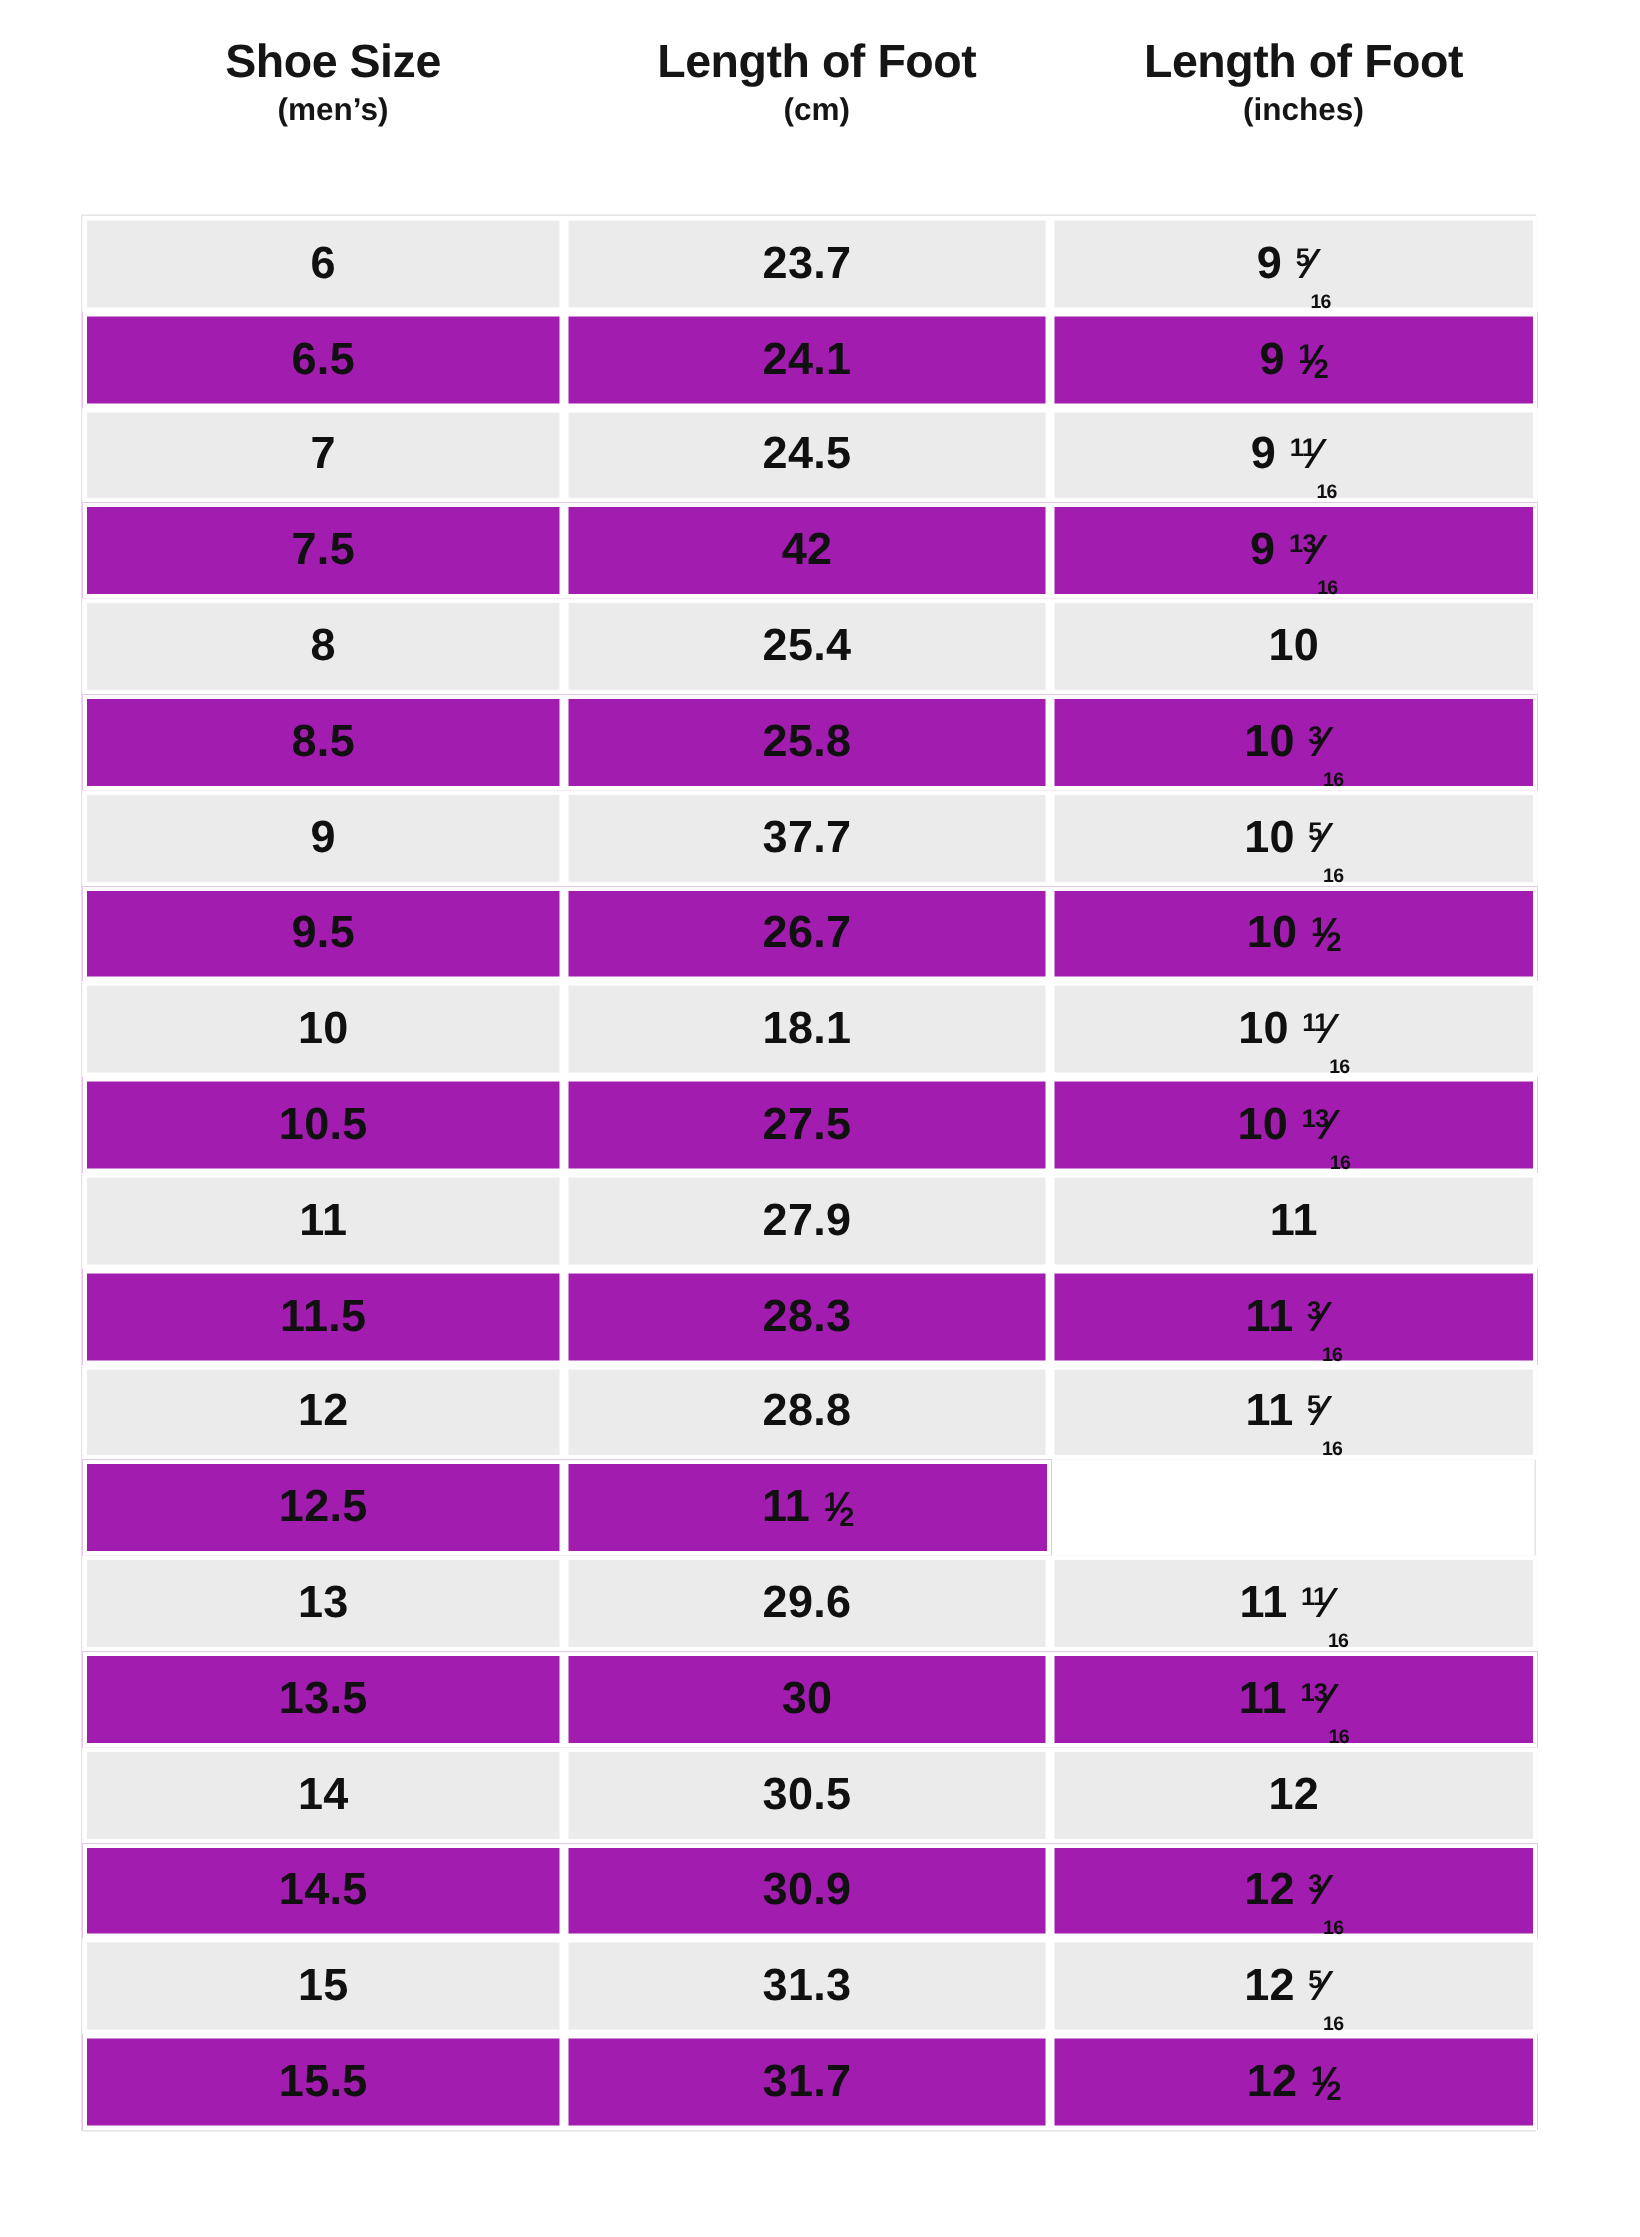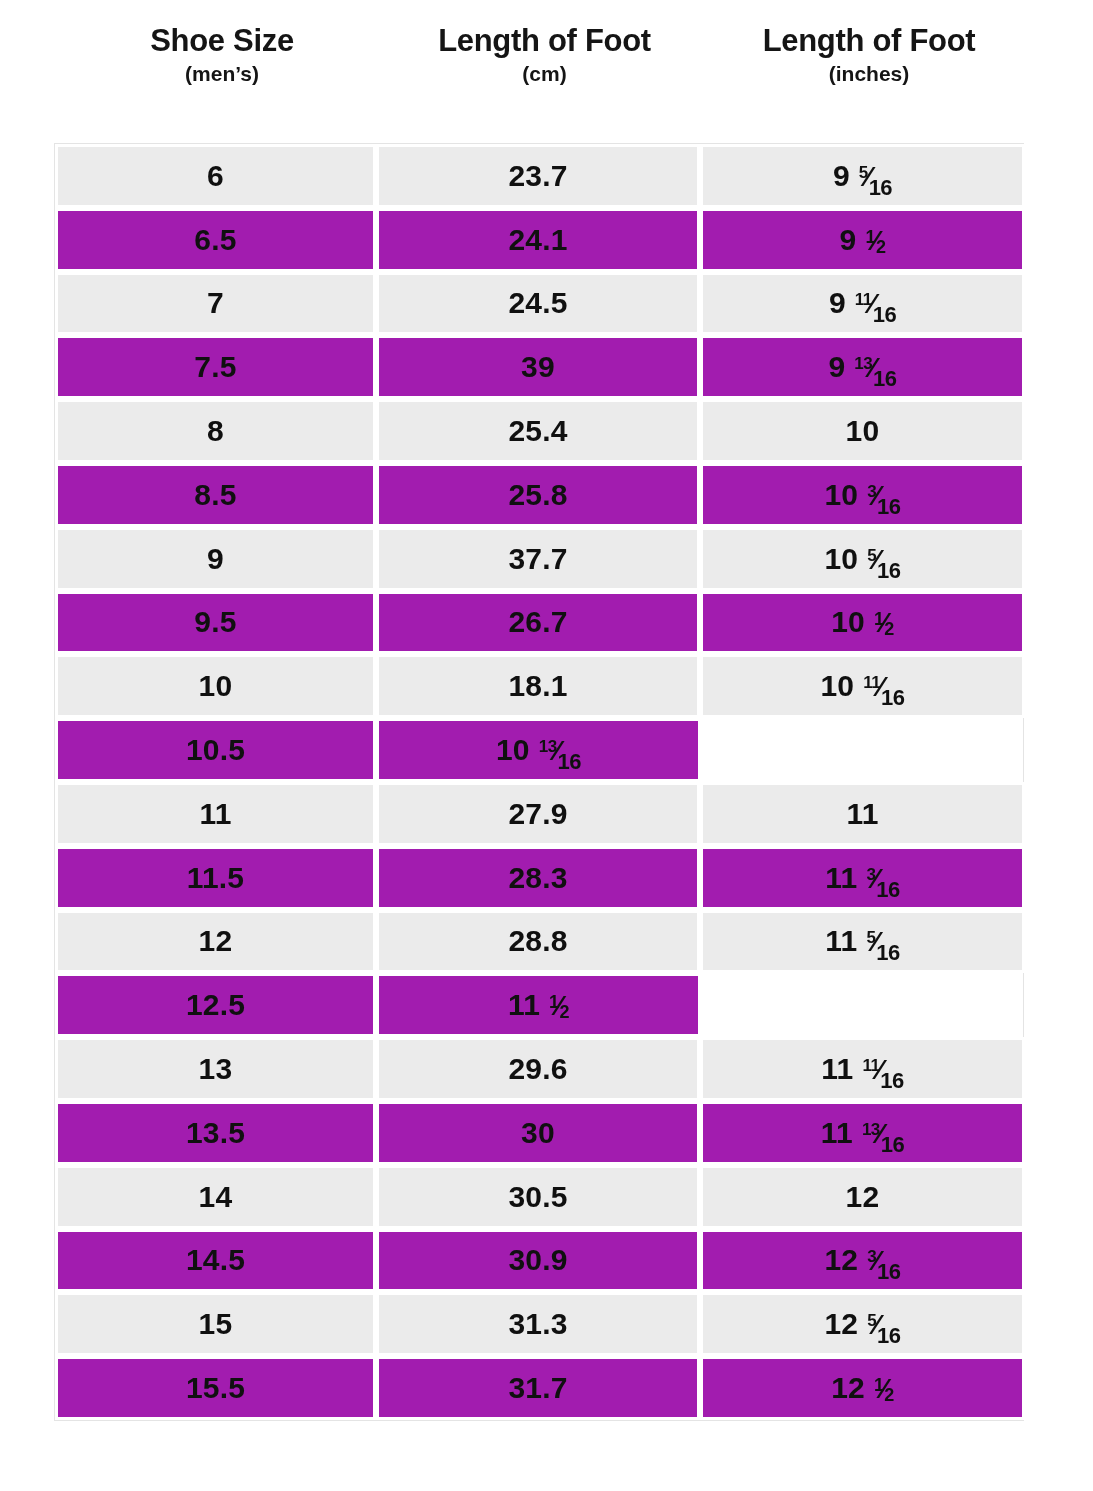--- a/index.html
+++ b/index.html
@@ -101,23 +101,23 @@
     font-size: 17px;
     position: relative;
     top: -8px;
     letter-spacing: -0.5px;
   }
   .frac .sl {
     font-size: 28px;
     margin: 0 -2px;
   }
   .frac .den {
-    font-size: 22px;
+    font-size: 13px;
     position: relative;
-    top: 9px;
+    top: 20px;
     letter-spacing: -0.5px;
   }
   .frac.half .num { font-size: 18px; top: -7px; }
   .frac.half .den { font-size: 18px; top: 3px; }
 </style>
 </head>
 <body>
 
 <div class="page">
 
@@ -162,21 +162,21 @@
         <div class="tcell c2">24.5</div>
         <div class="tcell c3">
           <span class="val">
             <span class="whole">9</span>
             <span class="frac"><span class="num">11</span><span class="sl">⁄</span><span class="den">16</span></span>
           </span>
         </div>
       </div>
       <div class="trow even">
         <div class="tcell c1">7.5</div>
-        <div class="tcell c2">39</div>
+        <div class="tcell c2">42</div>
         <div class="tcell c3">
           <span class="val">
             <span class="whole">9</span>
             <span class="frac"><span class="num">13</span><span class="sl">⁄</span><span class="den">16</span></span>
           </span>
         </div>
       </div>
       <div class="trow odd">
         <div class="tcell c1">8</div>
         <div class="tcell c2">25.4</div>
@@ -221,20 +221,21 @@
         <div class="tcell c2">18.1</div>
         <div class="tcell c3">
           <span class="val">
             <span class="whole">10</span>
             <span class="frac"><span class="num">11</span><span class="sl">⁄</span><span class="den">16</span></span>
           </span>
         </div>
       </div>
       <div class="trow even">
         <div class="tcell c1">10.5</div>
+        <div class="tcell c2">27.5</div>
         <div class="tcell c3">
           <span class="val">
             <span class="whole">10</span>
             <span class="frac"><span class="num">13</span><span class="sl">⁄</span><span class="den">16</span></span>
           </span>
         </div>
       </div>
       <div class="trow odd">
         <div class="tcell c1">11</div>
         <div class="tcell c2">27.9</div>

